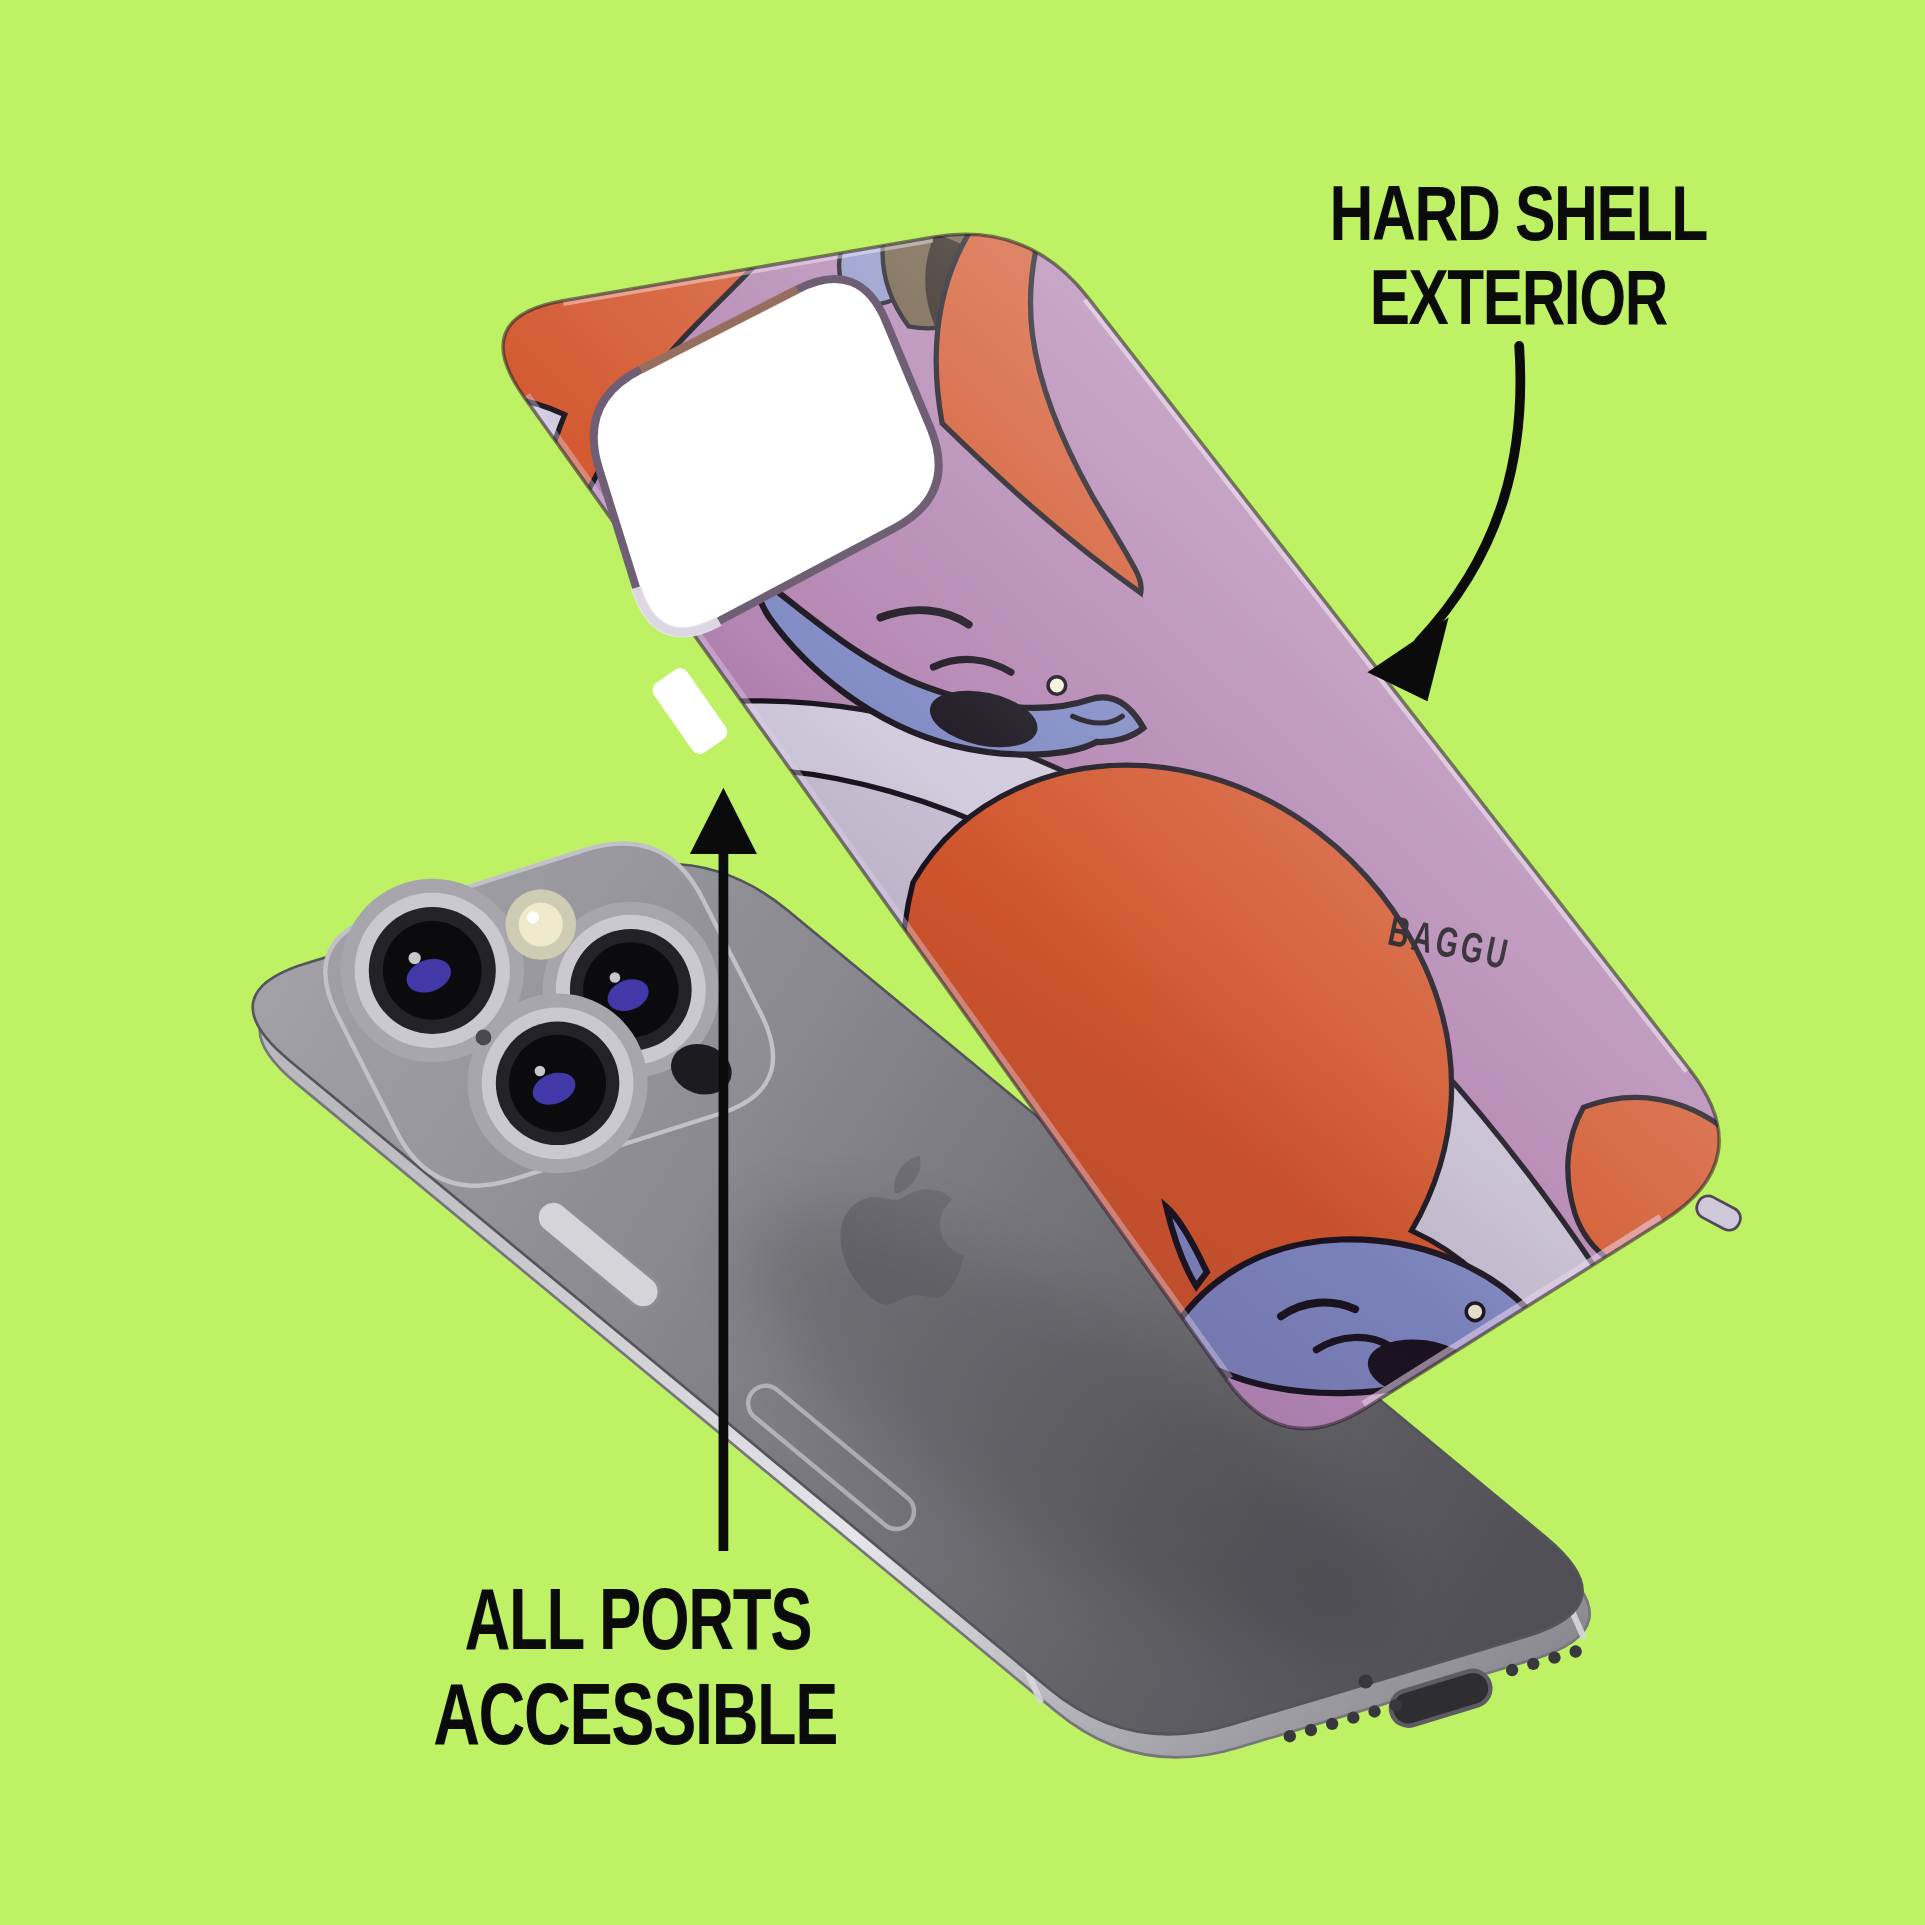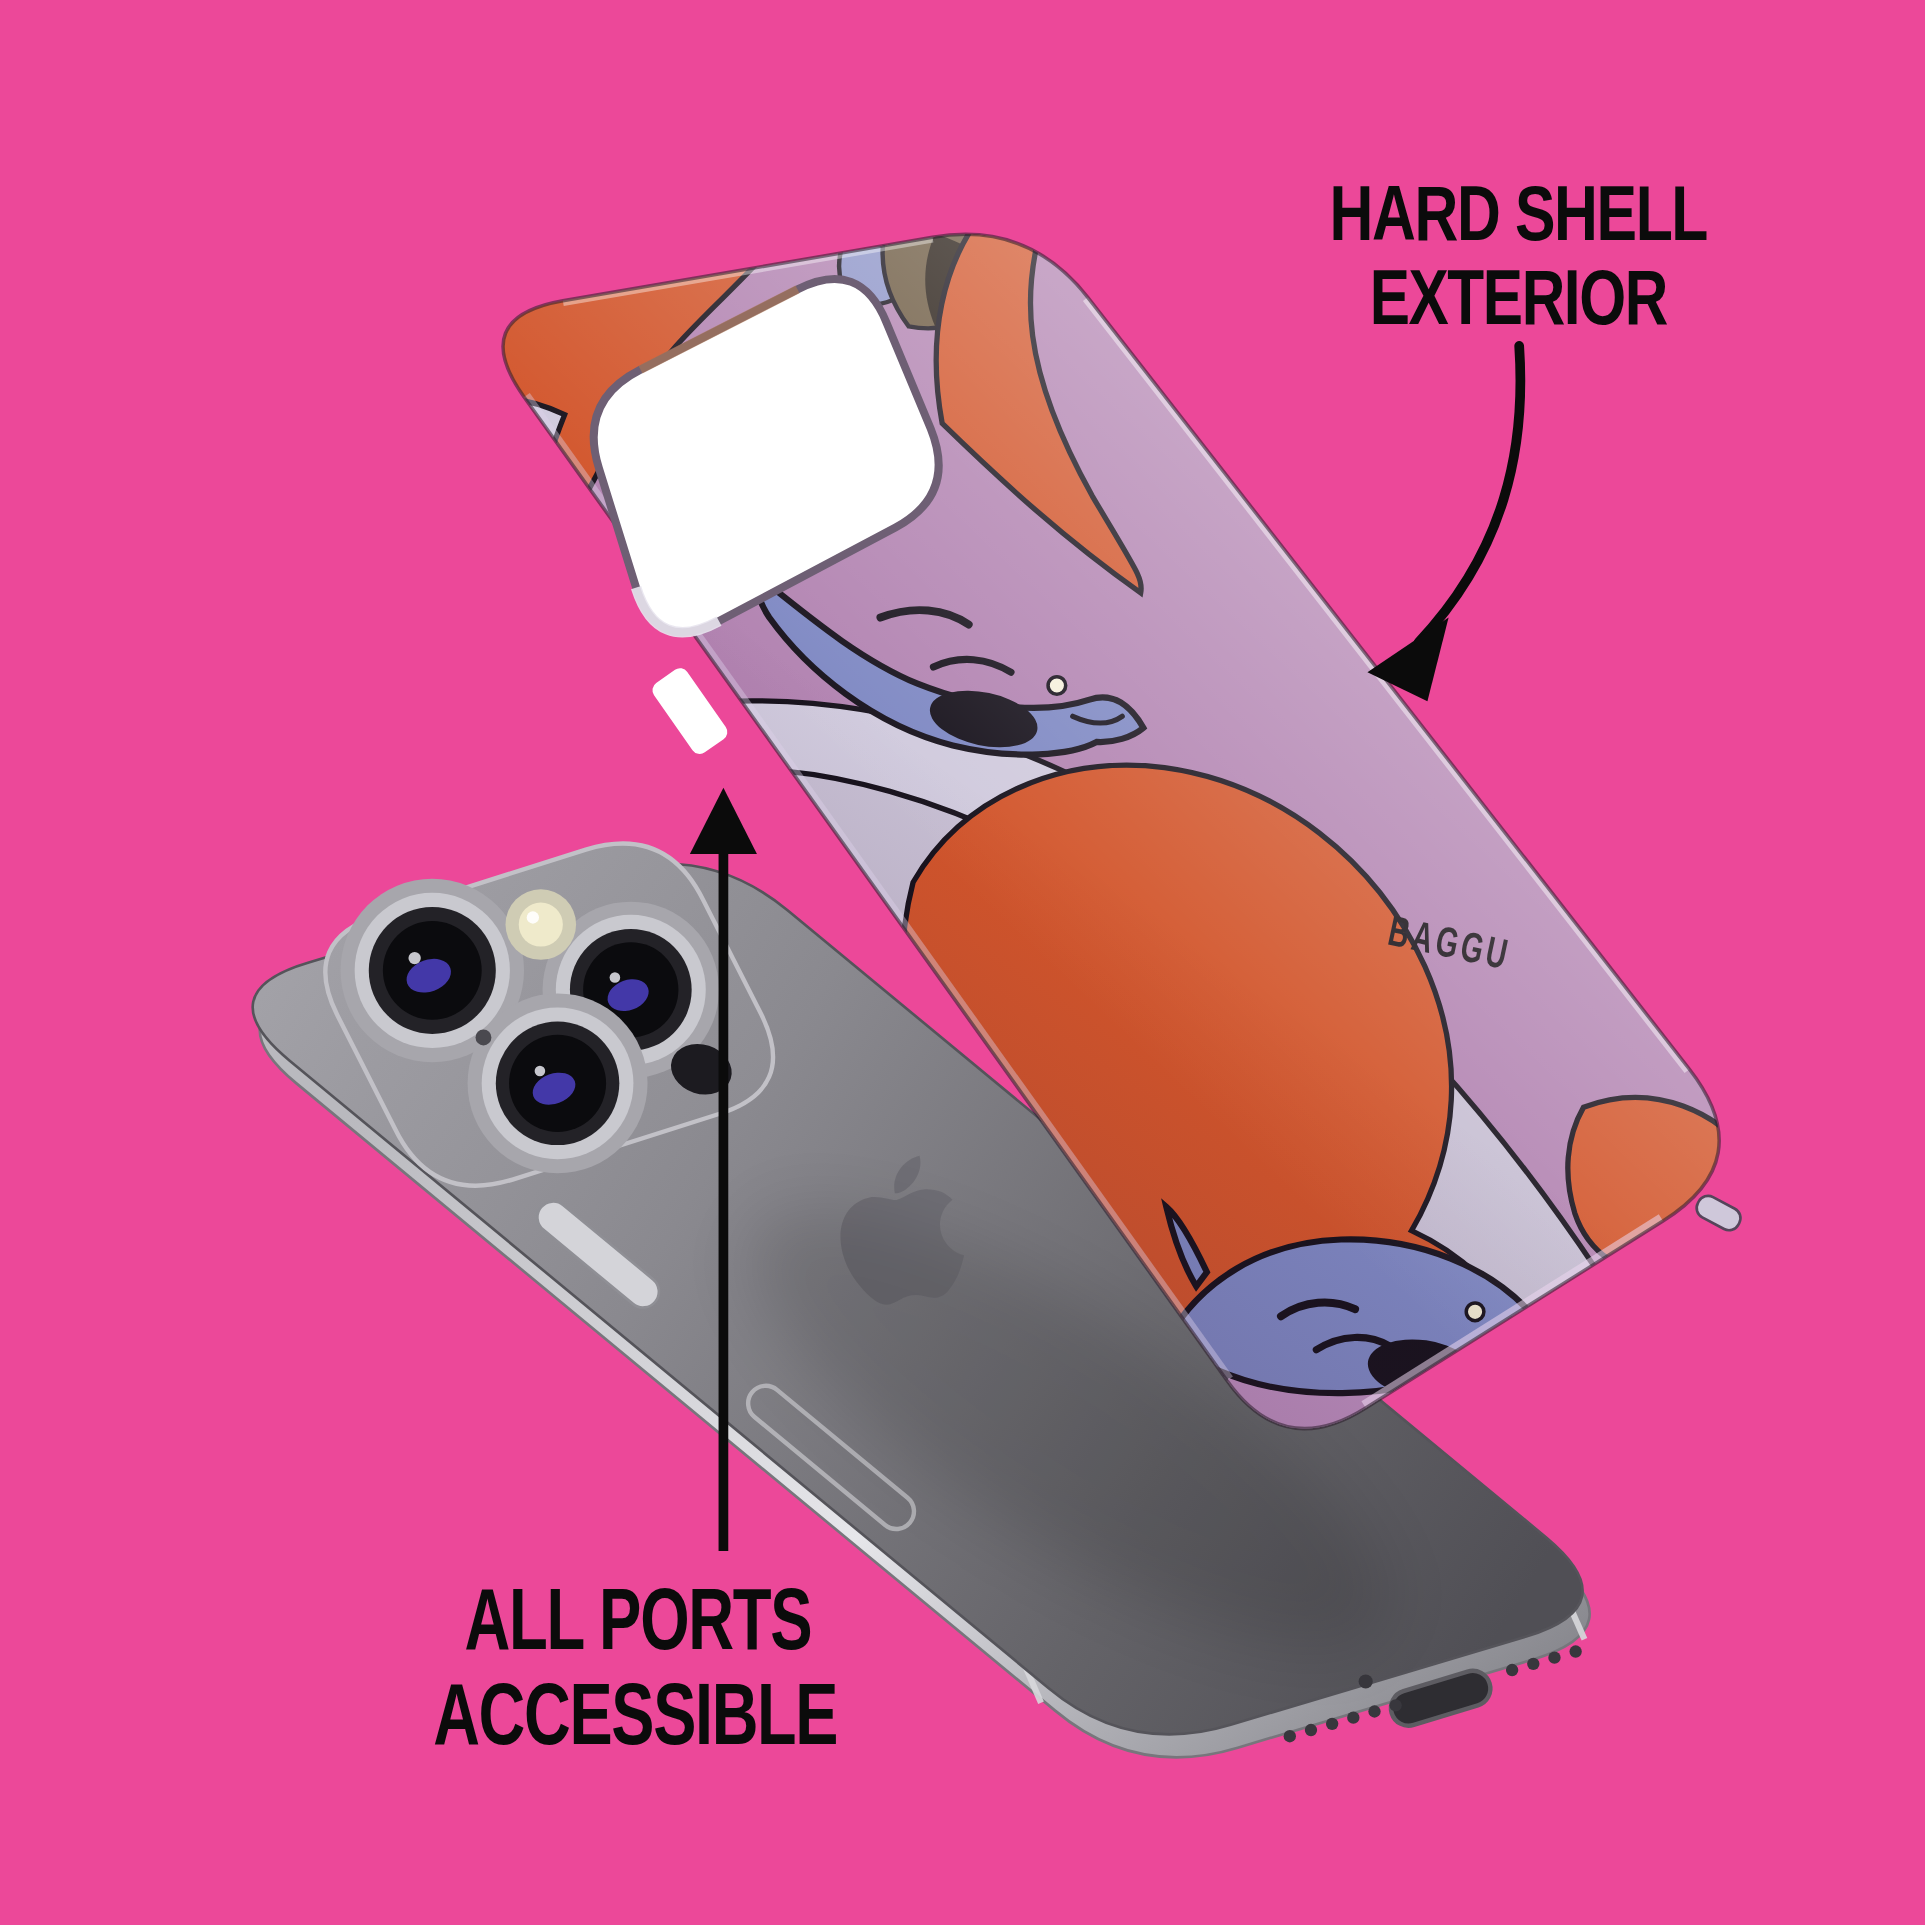--- a/index.html
+++ b/index.html
@@ -1,18 +1,18 @@
 <!DOCTYPE html>
 <html style="font-size:14px"><head>
 <meta charset="utf-8">
 <style>
   html,body{margin:0;padding:0;background:#ffffff;}
   body{width:1925px;height:1925px;overflow:hidden;
        font-family:"Liberation Sans", sans-serif;}
-  .stage{position:relative;width:1925px;height:1925px;background:#ec4899;}
+  .stage{position:relative;width:1925px;height:1925px;background:#bef264;}
   svg{display:block;width:1925px;height:1925px;}
   .callout{font-family:"Liberation Sans", sans-serif;font-weight:700;fill:#0b0b0b;}
   .brand{font-family:"Liberation Sans", sans-serif;font-weight:700;fill:#150f15;}
 </style>
 </head>
 <body>
 
 <div class="stage">
 <svg viewBox="0 0 2182 2182" xmlns="http://www.w3.org/2000/svg">
   <defs>

